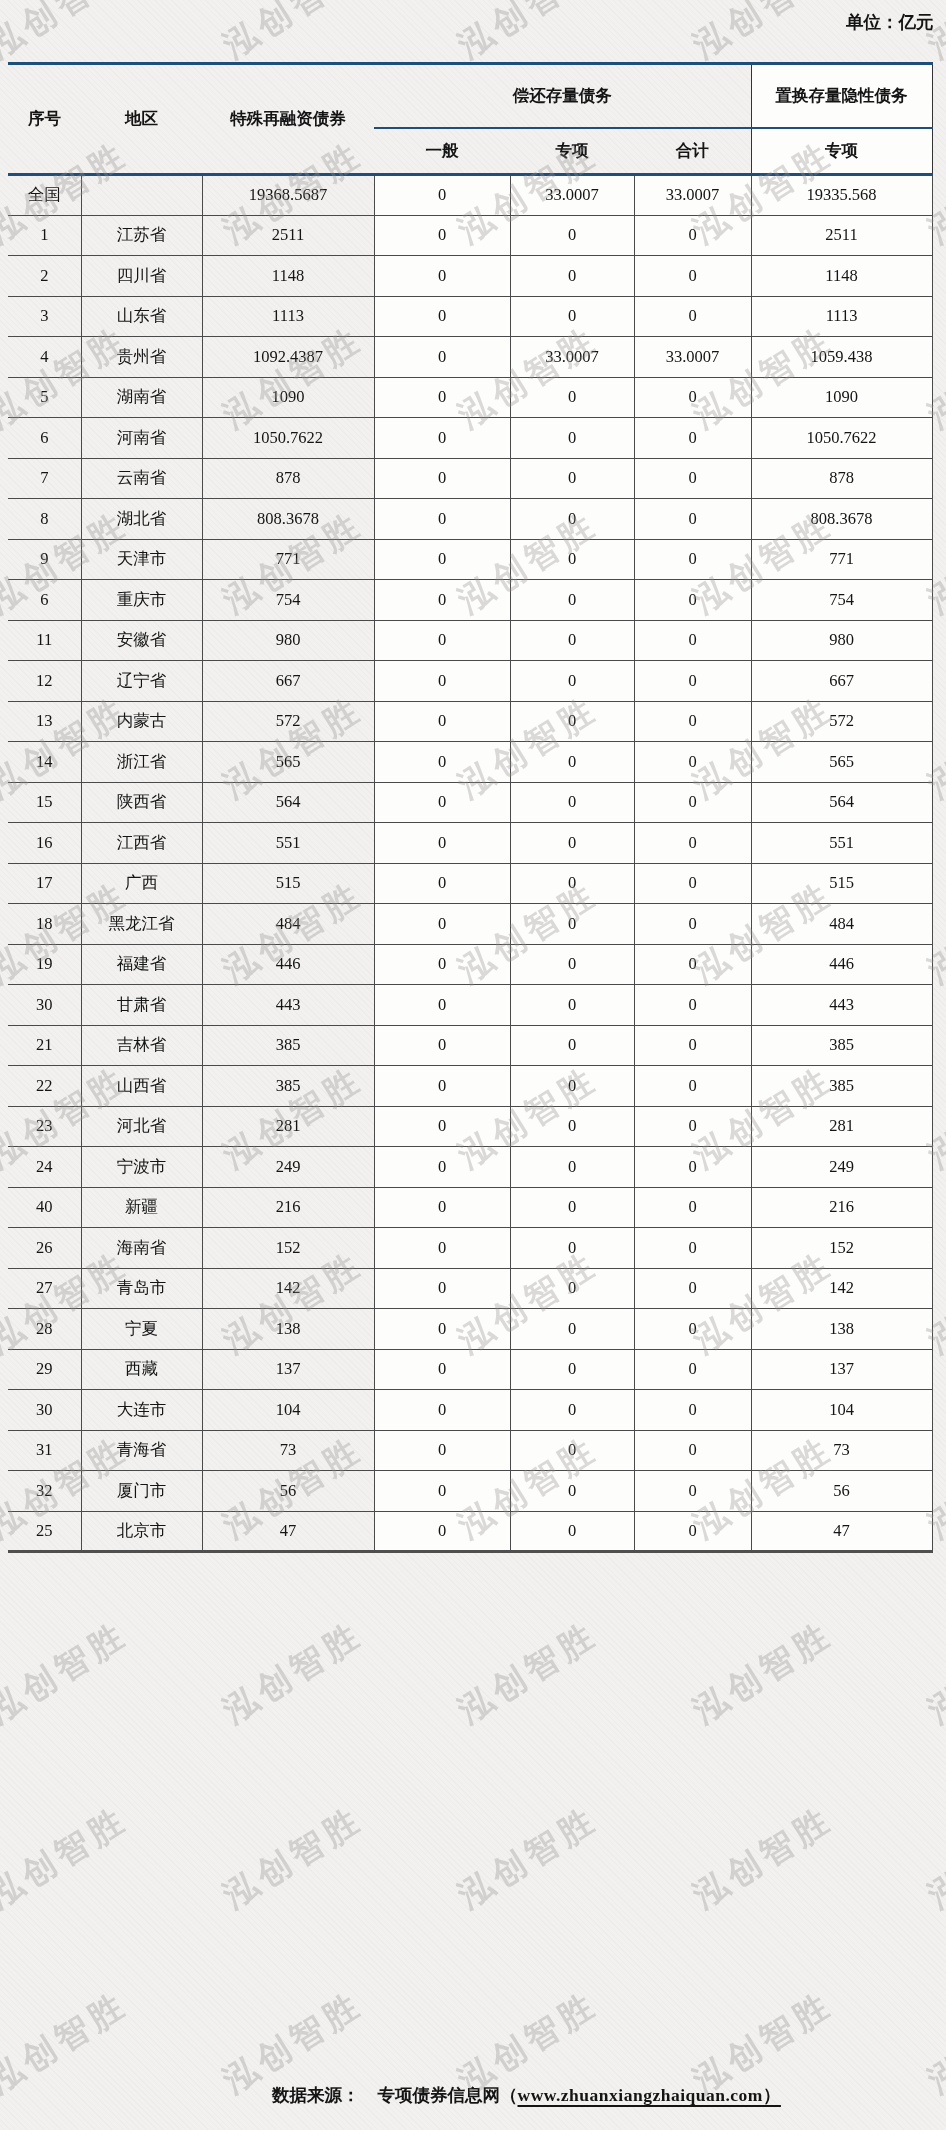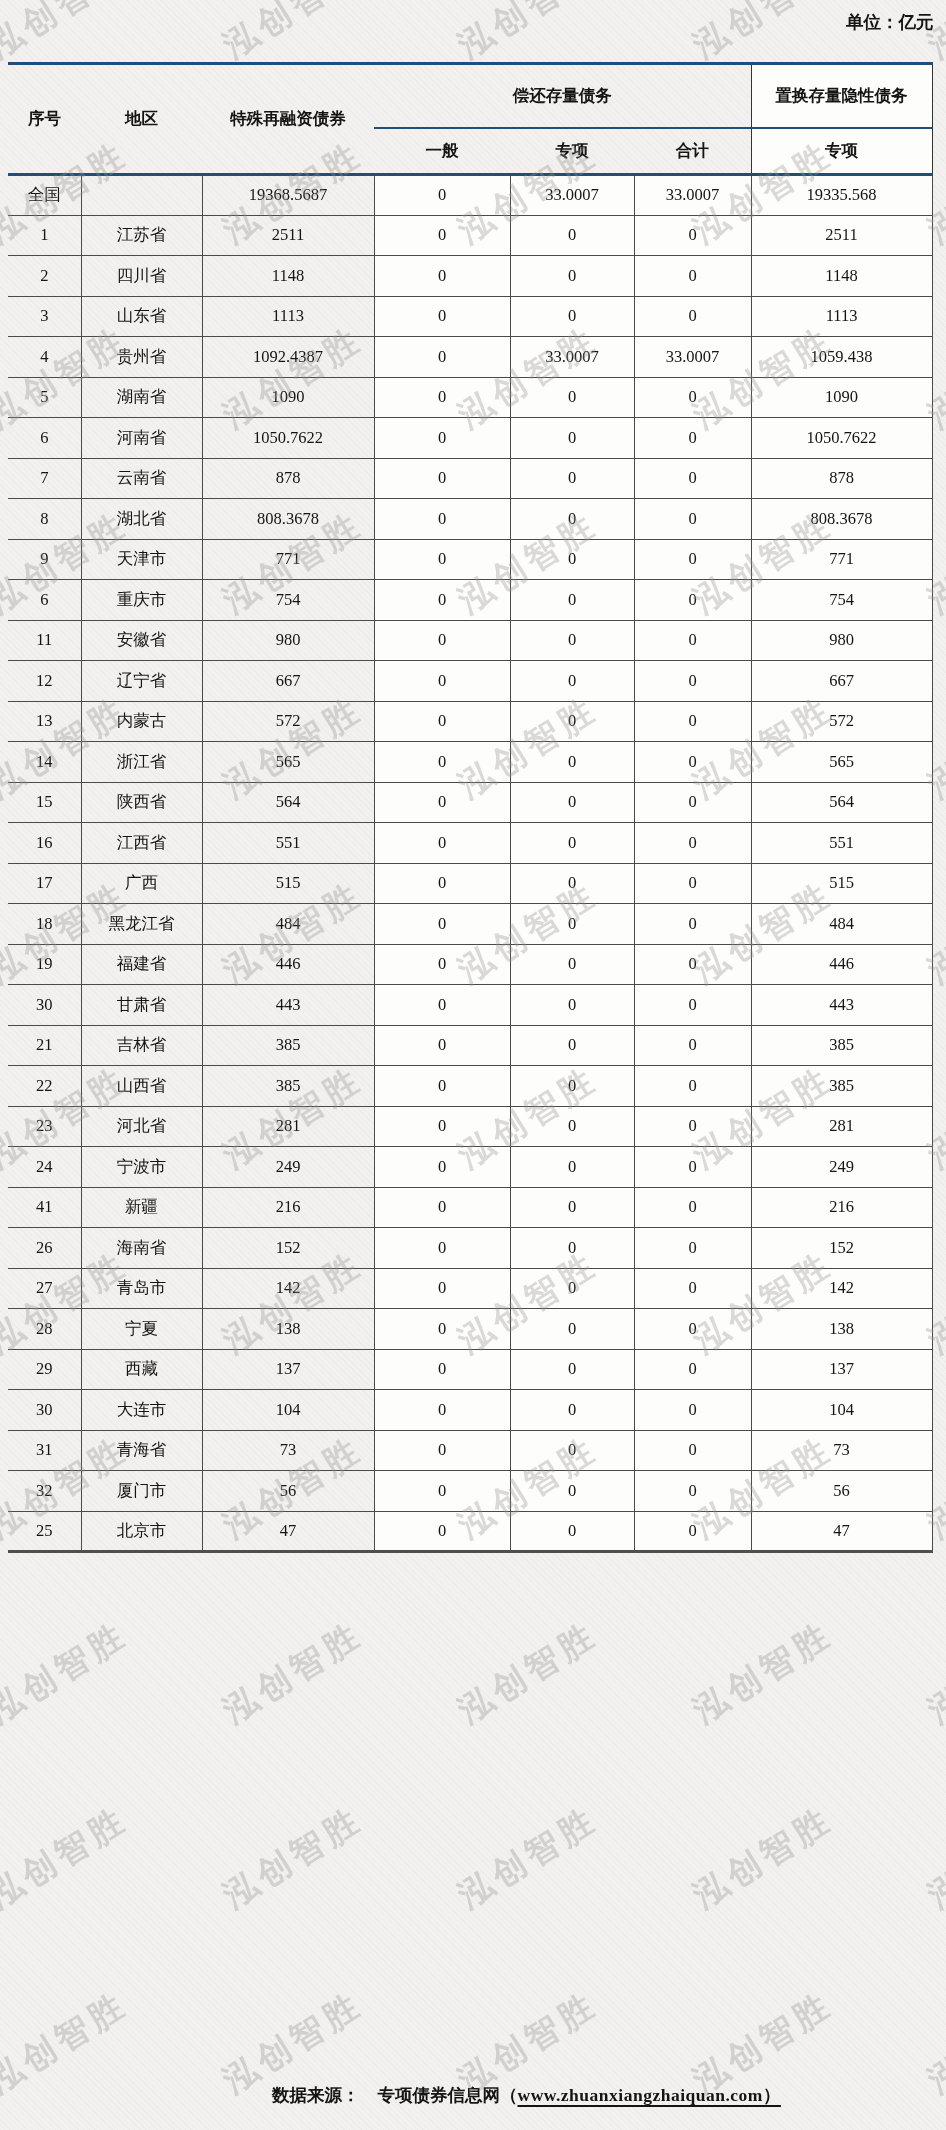--- a/index.html
+++ b/index.html
@@ -293,21 +293,21 @@
         <tr>
           <td class="c1">24</td>
           <td class="c2">宁波市</td>
           <td class="c3">249</td>
           <td class="c4 white">0</td>
           <td class="c5 white">0</td>
           <td class="c6 white">0</td>
           <td class="c7 white">249</td>
         </tr>
         <tr>
-          <td class="c1">41</td>
+          <td class="c1">40</td>
           <td class="c2">新疆</td>
           <td class="c3">216</td>
           <td class="c4 white">0</td>
           <td class="c5 white">0</td>
           <td class="c6 white">0</td>
           <td class="c7 white">216</td>
         </tr>
         <tr>
           <td class="c1">26</td>
           <td class="c2">海南省</td>

